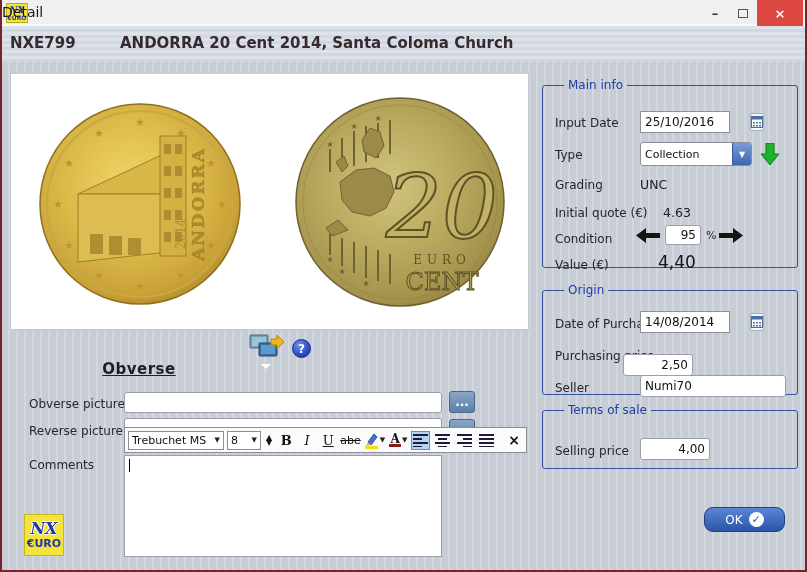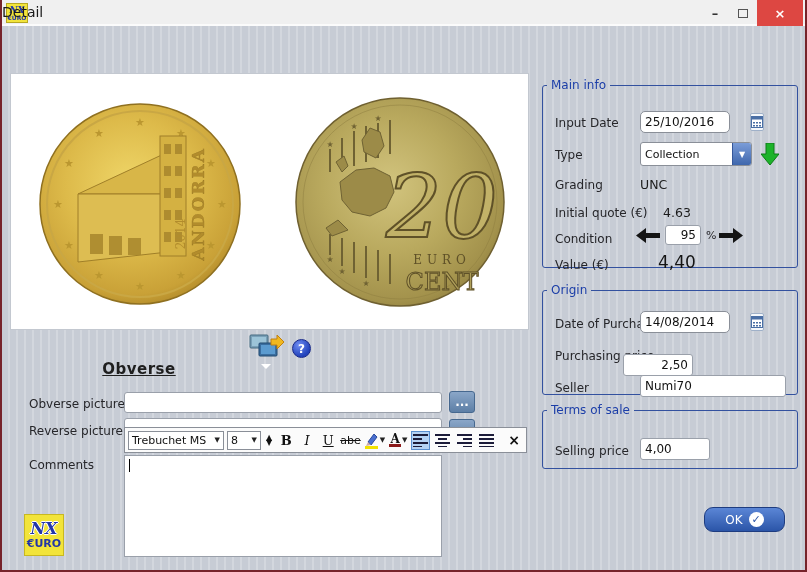--- a/index.html
+++ b/index.html
@@ -64,27 +64,27 @@
   .tb-group { display:flex; align-items:center; cursor:pointer; }
   .tiny-arr { font-size:7px; color:#222; padding:0 1px; }
   .fontcolor { display:flex; flex-direction:column; align-items:center; line-height:1; }
   .fontcolor .A { font-family:"DejaVu Serif",serif; font-weight:bold; font-size:12px; color:#111; }
   .fontcolor .bar { width:12px; height:3px; background:#8b1a1a; margin-top:-1px; }
   .align-btn { width:19px; height:19px; display:flex; align-items:center; justify-content:center; border:1px solid transparent; cursor:pointer; }
   .align-btn.sel { background:#b4d2f4; border:1px solid #5a8fd0; }
   .tb-close { margin-left:auto; font-weight:bold; font-size:14px; color:#111; cursor:pointer; padding:0 3px; }
   
   fieldset { position:absolute; border:1px solid #33519f; border-radius:3px; }
-  legend { font-size:12px; color:#1c3ea8; padding:0 4px; margin-left:4px; }
+  legend { font-size:12px; color:#1c3ea8; padding:0 4px; margin-left:21px; }
   .fs-main { left:540px; top:78px; width:256px; height:190px; }
   .fs-origin { left:540px; top:283px; width:256px; height:112px; }
   .fs-terms { left:540px; top:403px; width:256px; height:66px; }
   .rlabel { position:absolute; font-size:12px; color:#26262a; }
   .rvalue { position:absolute; font-size:12.5px; color:#1b1b1b; }
-  .datebox { position:absolute; height:22px; border:1px solid #8a8f98; border-radius:5px; background:#fff;
+  .datebox { position:absolute; height:22px; border:1px solid #8a8f98; border-radius:0; background:#fff;
     display:flex; align-items:center;gap:36px; }
   .datebox .dtext { font-size:12px; padding-left:4px; flex:1; color:#111; }
   .calbtn { width:18px; height:18px; margin-right:1px; border:1px solid #9fb0c8; border-radius:2px; background:#f4f7fb;
     display:flex; align-items:center; justify-content:center; cursor:pointer; }
   .selectbox { position:absolute; height:24px; border:1px solid #8a8f98; border-radius:3px; background:#fff;
     display:flex; align-items:center; overflow:hidden; }
   .selectbox .stext { flex:1; font-size:11px; padding-left:4px; color:#111; }
   .selectbox .sbtn { width:19px; height:100%; background:linear-gradient(#7a9cd8,#3f67ad); border-left:1px solid #35579a;
     color:#fff; font-size:8px; display:flex; align-items:center; justify-content:center; cursor:pointer; }
   .green-arrow { position:absolute; cursor:pointer; }
@@ -121,20 +121,24 @@
       <span>–</span>
     </div>
     <div class="winbtn btn-max">
       <span class="box"></span>
     </div>
     <div class="winbtn btn-close">
       <span>×</span>
     </div>
   </div>
 
+  <div class="header">
+    <span class="code">NXE799</span>
+    <span class="title">ANDORRA 20 Cent 2014, Santa Coloma Church</span>
+  </div>
 
   <div class="pic-panel">
     <svg width="519" height="257" viewBox="0 0 519 257">
       <defs>
         <radialGradient id="gold" cx="45%" cy="40%" r="65%">
           <stop offset="0" stop-color="#efd668"></stop>
             <stop offset="0.5" stop-color="#ddba4a"></stop>
           <stop offset="0.85" stop-color="#c9a137"></stop>
             <stop offset="1" stop-color="#ab8426"></stop>
         </radialGradient>
@@ -390,21 +394,21 @@
     </div>
     <span class="rlabel" style="left:12px; top:52px;">Purchasing price</span>
     <input class="ti" style="left: 80px; top: 46px; width: 70px; height: 22px; text-align: right; margin-top: 11px;" value="2,50">
     <span class="rlabel" style="left:12px; top:84px;">Seller</span>
     <input class="ti" style="left: 97px; top: 78px; width: 146px; height: 22px;" value="Numi70">
   </fieldset>
 
   <fieldset class="fs-terms">
     <legend>Terms of sale</legend>
     <span class="rlabel" style="left:12px; top:27px;">Selling price</span>
-    <input class="ti" style="left: 97px; top: 21px; width: 70px; height: 22px; " value="4,00">
+    <input class="ti" style="left: 97px; top: 21px; width: 70px; height: 22px; text-align: right;" value="4,00">
   </fieldset>
 
   <div class="act-btn ok-btn">
     <span>OK</span>
     <span class="circ-ic">
         <span class="ok-check">✓</span>
       </span>
   </div>
 
   <div class="big-logo">

